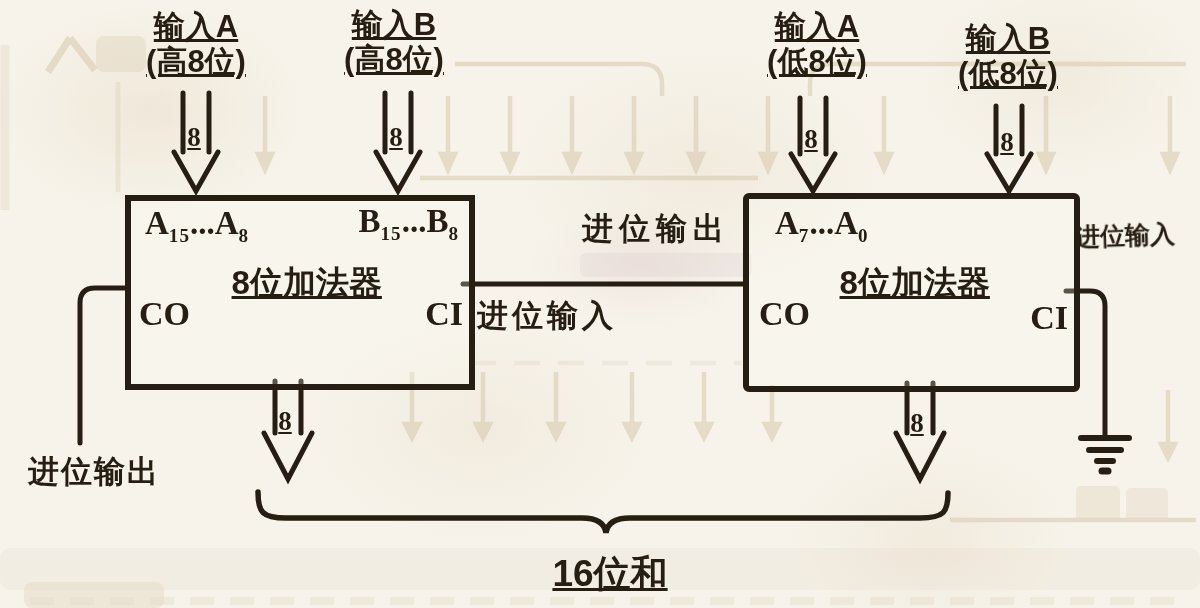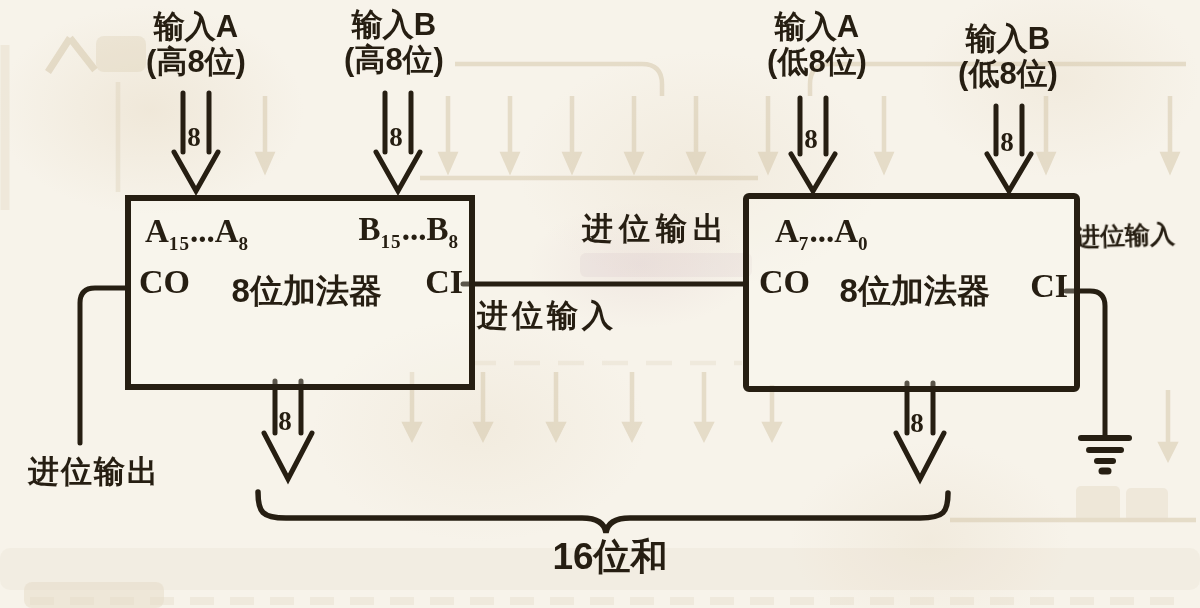--- a/index.html
+++ b/index.html
@@ -11,27 +11,27 @@
       radial-gradient(260px 170px at 700px 170px, rgba(222,206,178,.22), rgba(222,206,178,0) 70%),
       radial-gradient(200px 140px at 1060px 80px, rgba(222,206,178,.22), rgba(222,206,178,0) 70%),
       radial-gradient(240px 160px at 480px 430px, rgba(222,206,178,.20), rgba(222,206,178,0) 70%),
       radial-gradient(200px 140px at 930px 540px, rgba(222,206,178,.22), rgba(222,206,178,0) 70%),
       radial-gradient(160px 90px at 640px 265px, rgba(219,196,198,.25), rgba(219,196,198,0) 70%),
       #f7f3ea;
     font-family:"Liberation Sans","DejaVu Sans",sans-serif;
   }
   svg.layer{position:absolute;left:0;top:0;}
   .lbl{position:absolute;white-space:nowrap;line-height:1.12;}
-  .ctr{transform:translateX(-50%);text-align:center;}
+  .ctr{transform:translateX(-50%);text-align:center;text-decoration:underline;}
   .cn{font-weight:700;}
   .pin{font-family:"Liberation Serif","DejaVu Serif",serif;font-weight:700;}
   .pin sub{font-size:.58em;letter-spacing:1px;}
   .box{position:absolute;border:6px solid #261e12;background:rgba(253,251,245,.25);}
-  .f31{font-size:31px;} .f33{font-size:33px;margin-top:8px;} .f34{font-size:34px;}
-  .f27{font-size:27px;} .f25{font-size:25px;} .f37{font-size:37px;}
+  .f31{font-size:31px;} .f33{font-size:33px;} .f34{font-size:34px;margin-top:32px;}
+  .f27{font-size:27px;} .f25{font-size:25px;} .f37{font-size:37px;margin-top:17px;}
   .sp6{letter-spacing:6px;} .sp4{letter-spacing:4px;} .sp2{letter-spacing:2px;}
 </style>
 </head>
 <body>
 
 <div class="stage">
 
   <svg class="layer" width="1200" height="608" viewBox="0 0 1200 608">
 
     <g stroke="#d3c4a6" stroke-width="4.5" fill="#d3c4a6" opacity="0.5">

